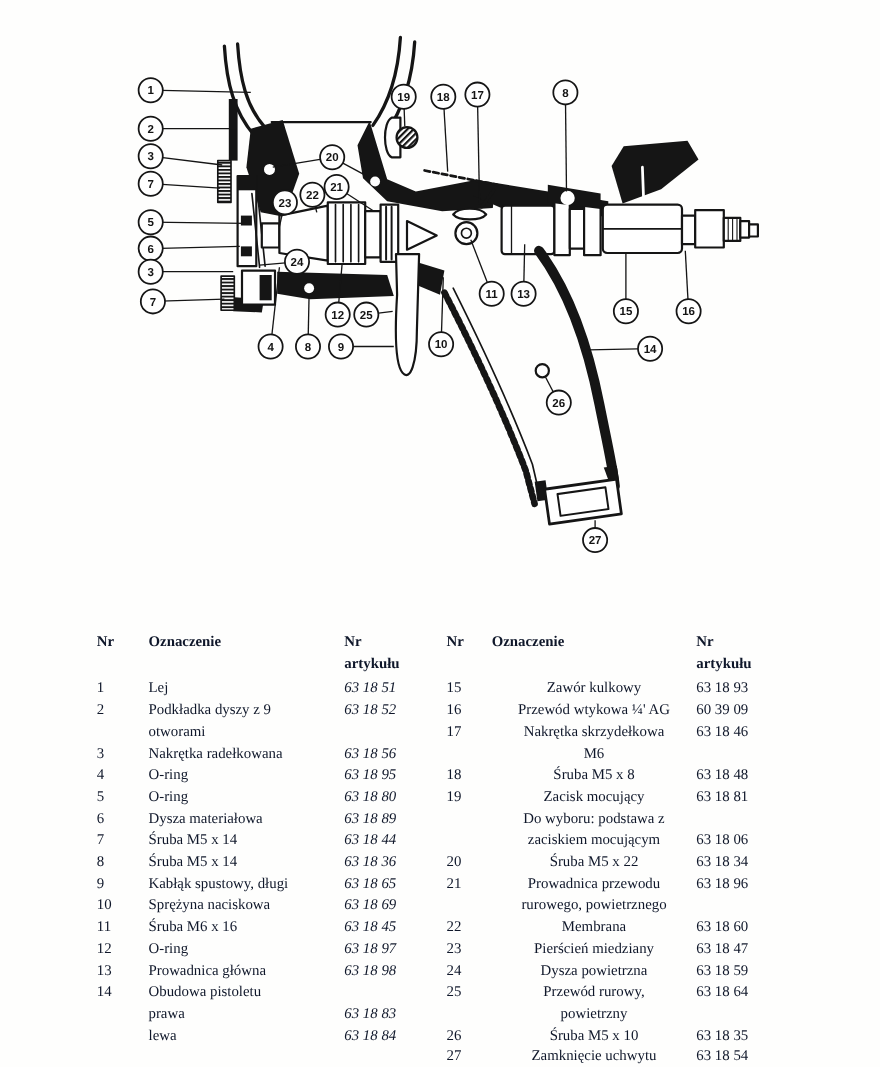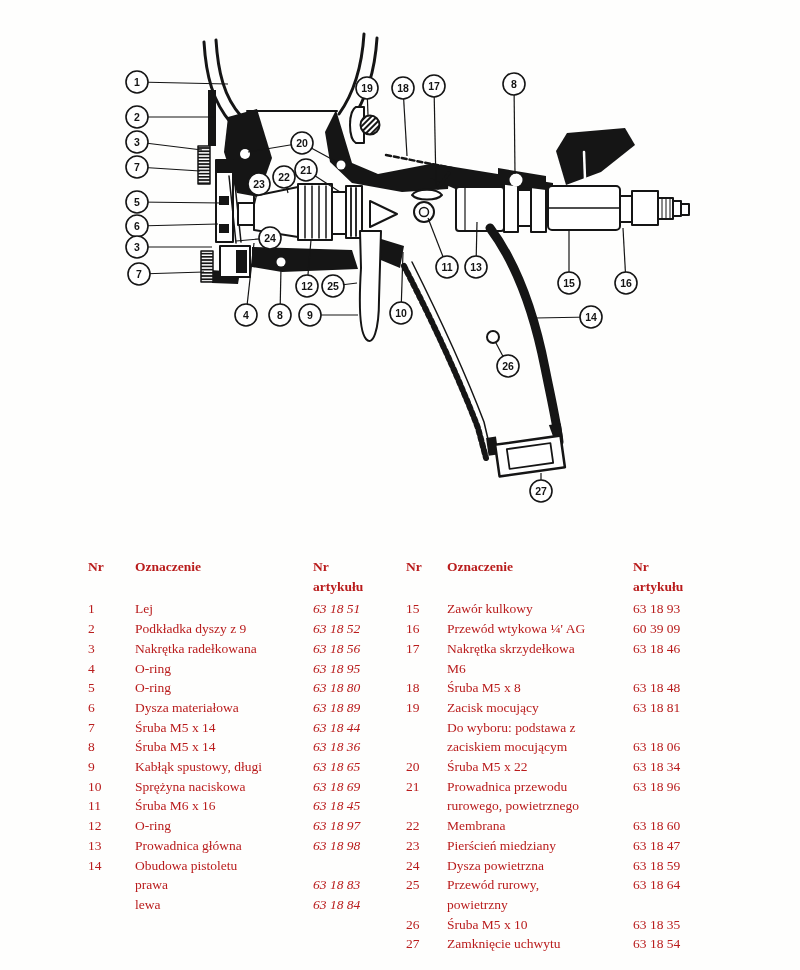--- a/index.html
+++ b/index.html
@@ -1,28 +1,28 @@
 <!DOCTYPE html>
 <html><head>
 <meta charset="utf-8">
 <style>
   html,body{margin:0;padding:0;}
   body{width:800px;height:970px;background:#ffffff;font-family:"Liberation Serif",serif;}
   .page{position:relative;width:800px;height:970px;background:#fefefd;overflow:hidden;}
   .diagram-wrap{position:absolute;left:0;top:0;width:800px;height:545px;}
   .diagram-wrap svg{display:block;}
   .tables{position:absolute;left:0;top:557px;width:800px;}
-  .ptable{position:absolute;top:0;border-collapse:collapse;font-size:13.5px;line-height:19.7px;color:#b91c1c;table-layout:fixed;}
+  .ptable{position:absolute;top:16px;border-collapse:collapse;font-size:13.5px;line-height:19.7px;color:#0f172a;table-layout:fixed;}
   .ptable.left{left:88px;width:315px;}
   .ptable.right{left:406px;width:318px;}
   .ptable th{font-weight:bold;text-align:left;vertical-align:top;padding:0 0 3px 0;}
   .ptable td{vertical-align:top;padding:0;white-space:nowrap;}
   .c-nr{width:47px;}
   .left .c-name{width:178px;} .left .c-art{width:90px;font-style:italic;}
-  .right .c-nr{width:41px;} .right .c-name{width:186px;} .right .c-art{width:91px;font-family:Liberation Serif, serif;}
+  .right .c-nr{width:41px;} .right .c-name{width:186px;text-align:center;} .right .c-art{width:91px;font-family:Liberation Serif, serif;}
   .callout-num{font-family:"Liberation Sans",sans-serif;font-size:10.5px;font-weight:bold;}
 </style>
 </head>
 <body>
 
 <div class="page">
 
   <div class="diagram-wrap">
     <svg width="800" height="545" viewBox="0 0 800 545" xmlns="http://www.w3.org/2000/svg">
       <defs>
@@ -315,20 +315,25 @@
             <td class="c-nr">1</td>
             <td class="c-name">Lej</td>
             <td class="c-art">63 18 51</td>
           </tr>
           <tr>
             <td class="c-nr">2</td>
             <td class="c-name">Podkładka dyszy z 9</td>
             <td class="c-art">63 18 52</td>
           </tr>
           <tr>
+            <td class="c-nr"></td>
+            <td class="c-name">otworami</td>
+            <td class="c-art"></td>
+          </tr>
+          <tr>
             <td class="c-nr">3</td>
             <td class="c-name">Nakrętka radełkowana</td>
             <td class="c-art">63 18 56</td>
           </tr>
           <tr>
             <td class="c-nr">4</td>
             <td class="c-name">O-ring</td>
             <td class="c-art">63 18 95</td>
           </tr>
           <tr>

